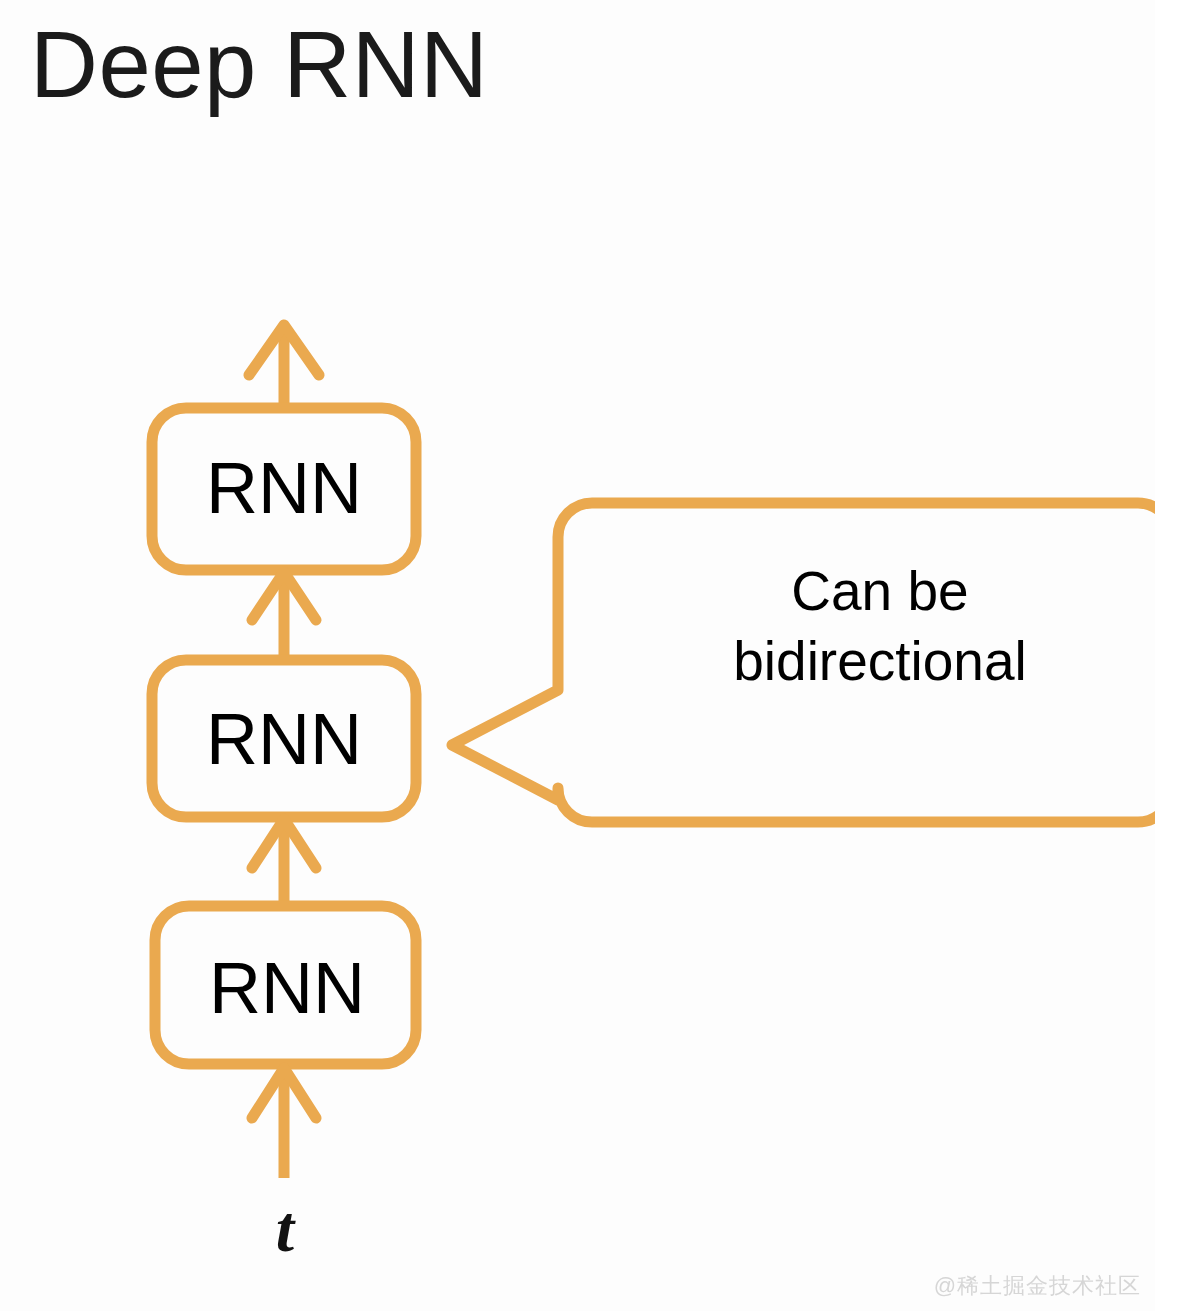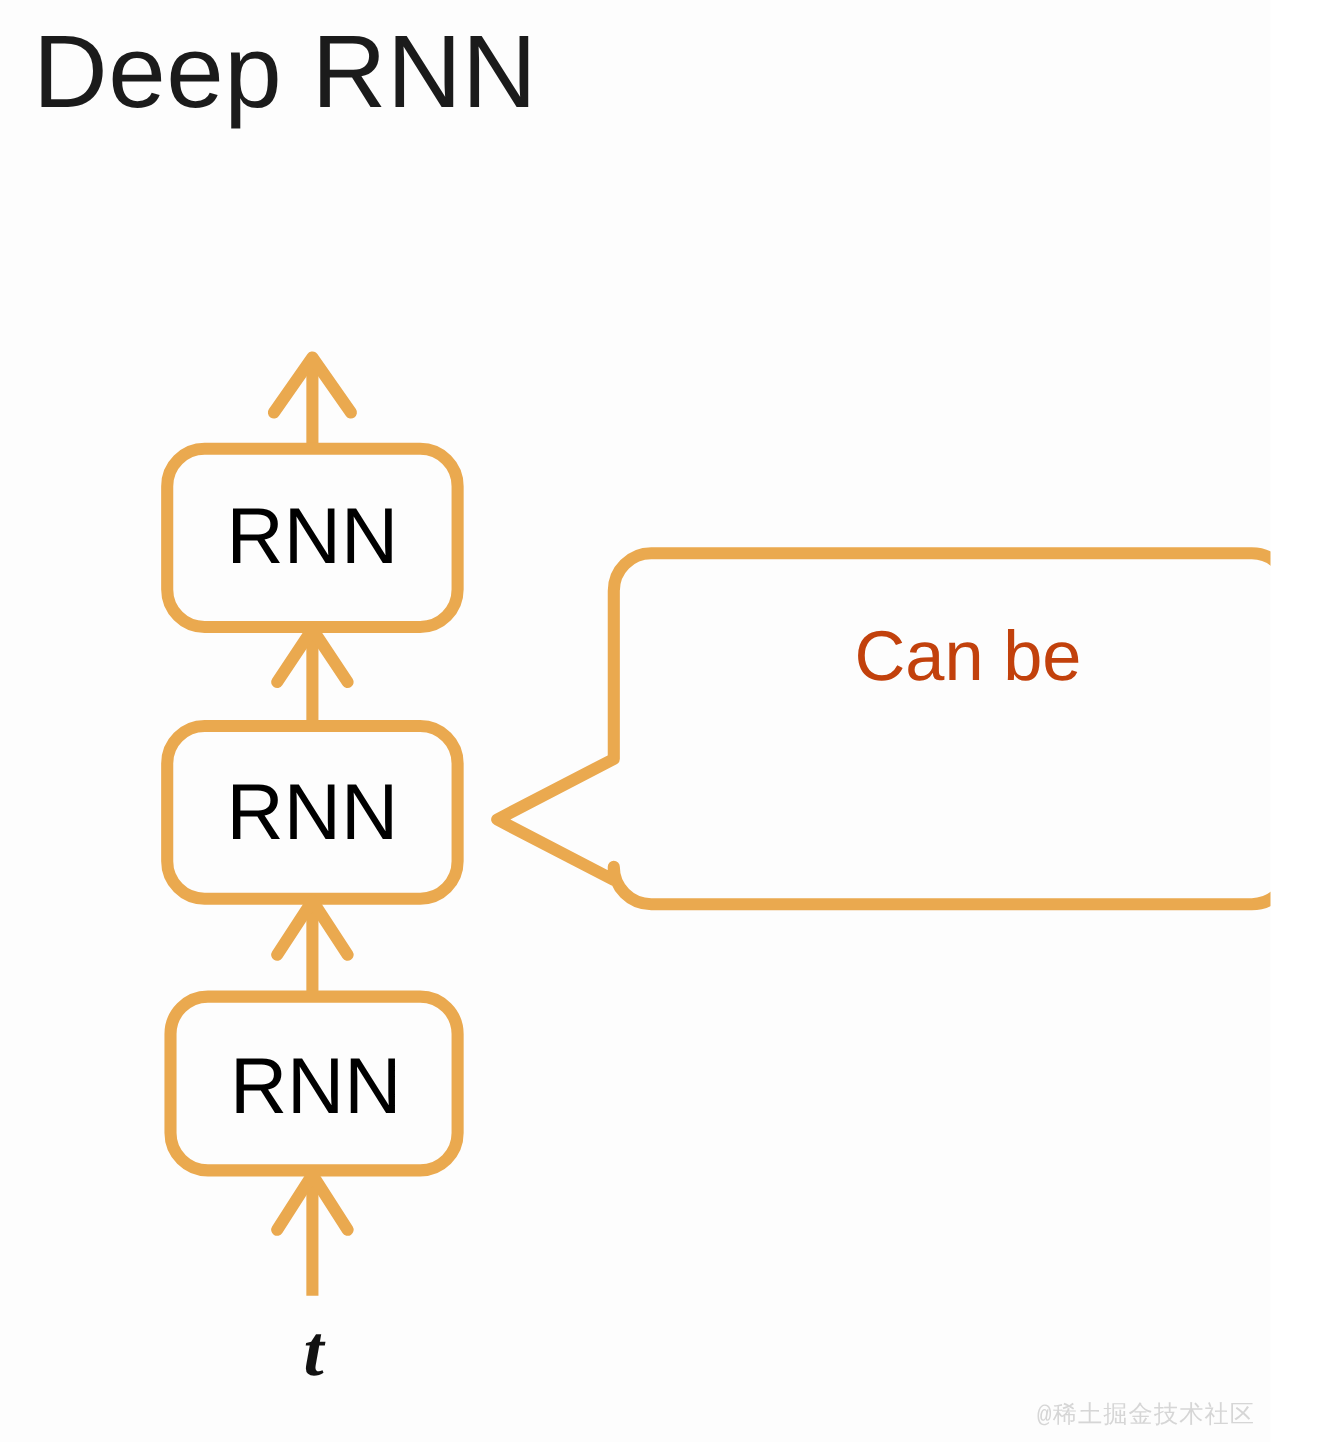--- a/index.html
+++ b/index.html
@@ -59,23 +59,23 @@
   #box-label-2 { left: 155px; top: 952px; }
 
   
   #callout-text {
     position: absolute;
     left: 600px;
     top: 556px;
     width: 560px;
     text-align: center;
     font-family: "Liberation Sans", sans-serif;
-    font-size: 64px;
+    font-size: 55px;
     font-weight: 300;
-    color: #c2410c;
+    color: #000000;
     line-height: 1.28;
   }
   #callout-text .line { display: block; white-space: nowrap; }
 
   
   #input-symbol {
     position: absolute;
     left: 240px;
     top: 1196px;
     width: 90px;
@@ -86,21 +86,21 @@
     font-size: 66px;
     color: #121212;
     line-height: 1;
   }
 
   
   #watermark {
     position: absolute;
     right: 14px;
     bottom: 10px;
-    font-family: Liberation Mono, monospace;
+    font-family: Liberation Sans, sans-serif;
     font-size: 22px;
     color: #d6d6d6;
     letter-spacing: 1px;
     white-space: nowrap;
   }
 </style>
 </head>
 <body>
 
 <div id="canvas">
@@ -158,19 +158,20 @@
           Z" fill="#fdfdfd" stroke="#eaa94f" stroke-width="11" stroke-linejoin="round" stroke-linecap="round"></path>
     </g>
   </svg>
 
   <div class="box-label" id="box-label-0">RNN</div>
   <div class="box-label" id="box-label-1">RNN</div>
   <div class="box-label" id="box-label-2">RNN</div>
 
   <div id="callout-text">
     <span class="line">Can be</span>
+    <span class="line">bidirectional</span>
   </div>
 
   <div id="input-symbol">t</div>
 
   <div id="watermark">@稀土掘金技术社区</div>
 
 </div>
 
 </body></html>

